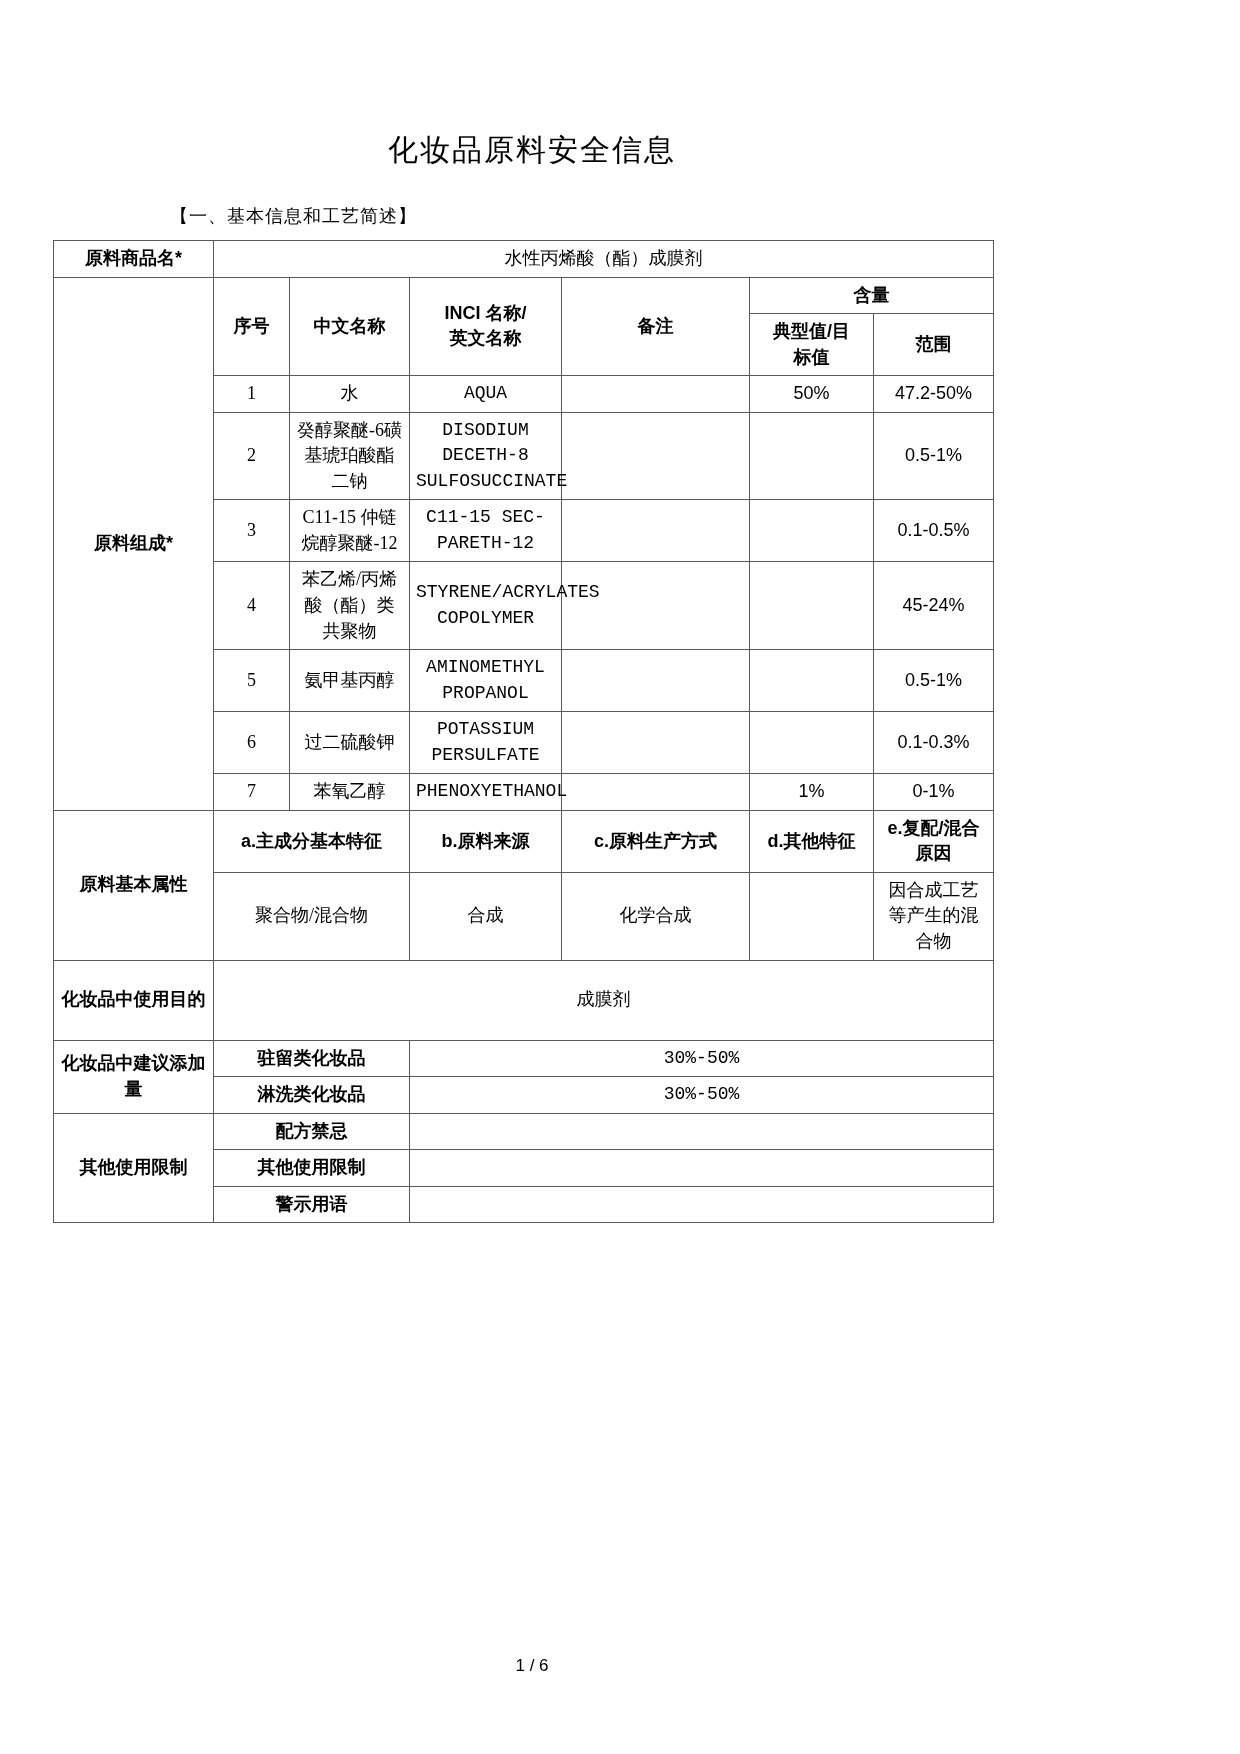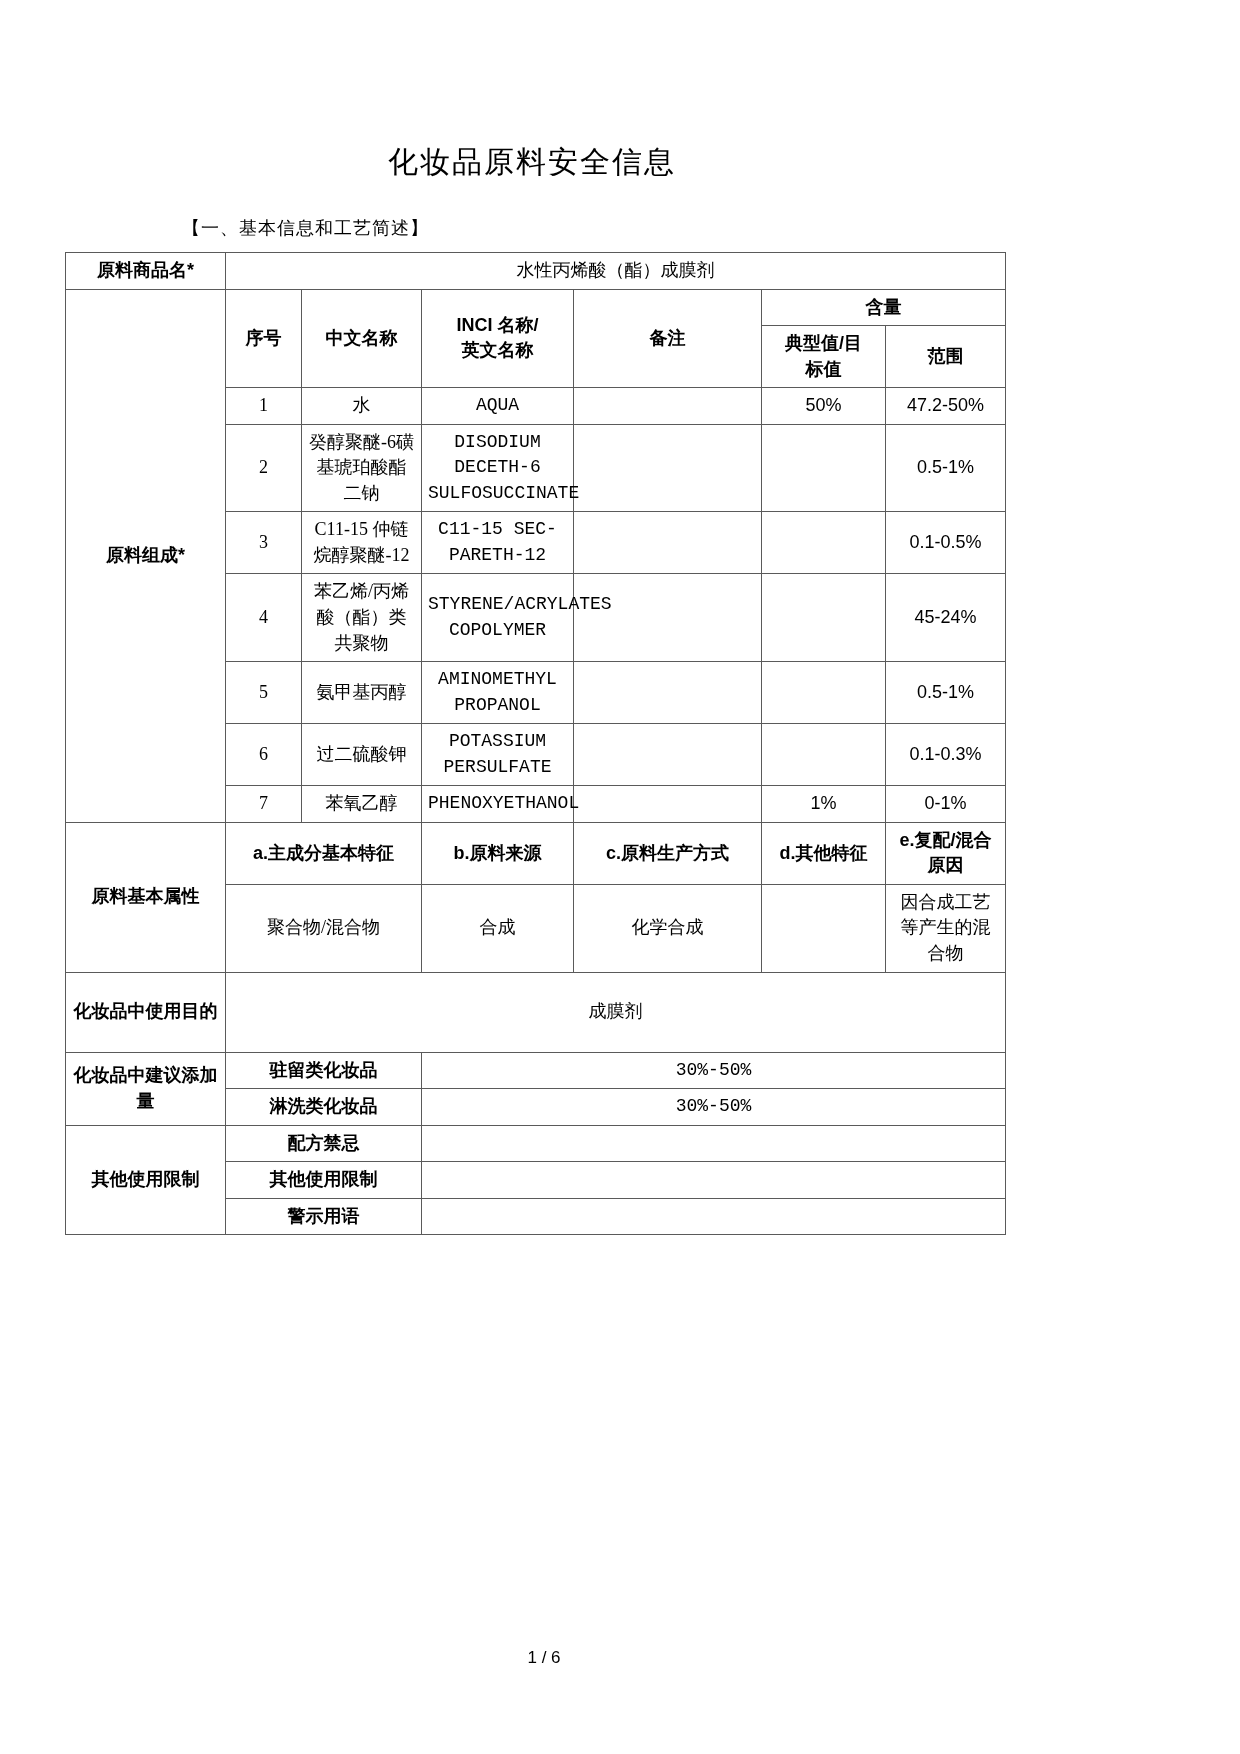--- a/index.html
+++ b/index.html
@@ -11,21 +11,21 @@
   body {
     width: 1240px;
     height: 1754px;
     font-family: "Liberation Serif", "DejaVu Serif", serif;
     color: #000000;
     position: relative;
   }
   .page {
     width: 1064px;
     height: 1754px;
-    padding: 12px;
+    padding: 0;
     position: relative;
   }
   .doc-title {
     text-align: center;
     font-size: 30px;
     font-family: "Liberation Sans", "DejaVu Sans", sans-serif;
     font-weight: normal;
     letter-spacing: 2px;
     margin: 0;
     padding-top: 132px;
@@ -107,21 +107,21 @@
     line-height: 1.4;
   }
   .attr-val {
     font-size: 18px;
     text-align: center;
     line-height: 1.4;
   }
   .blank { }
   .footer {
     position: absolute;
-    bottom: 86px;
+    bottom: 78px;
     width: 100%;
     text-align: center;
     font-size: 17px;
     font-family: "Liberation Sans", "DejaVu Sans", sans-serif;
   }
   .addamt-label {
     font-weight: bold;
     font-family: "Liberation Sans", "DejaVu Sans", sans-serif;
     font-size: 20px;
     text-align: center;
@@ -192,21 +192,21 @@
       <td class="ing-cn">水</td>
       <td class="ing-en">AQUA</td>
       <td class="blank"></td>
       <td class="pct">50%</td>
       <td class="pct">47.2-50%</td>
     </tr>
 
     <tr>
       <td class="num">2</td>
       <td class="ing-cn">癸醇聚醚-6磺基琥珀酸酯二钠</td>
-      <td class="ing-en">DISODIUM DECETH-6 SULFOSUCCINATE</td>
+      <td class="ing-en">DISODIUM DECETH-8 SULFOSUCCINATE</td>
       <td class="blank"></td>
       <td class="pct"></td>
       <td class="pct">0.5-1%</td>
     </tr>
 
     <tr>
       <td class="num">3</td>
       <td class="ing-cn">C11-15 仲链烷醇聚醚-12</td>
       <td class="ing-en">C11-15 SEC-PARETH-12</td>
       <td class="blank"></td>

